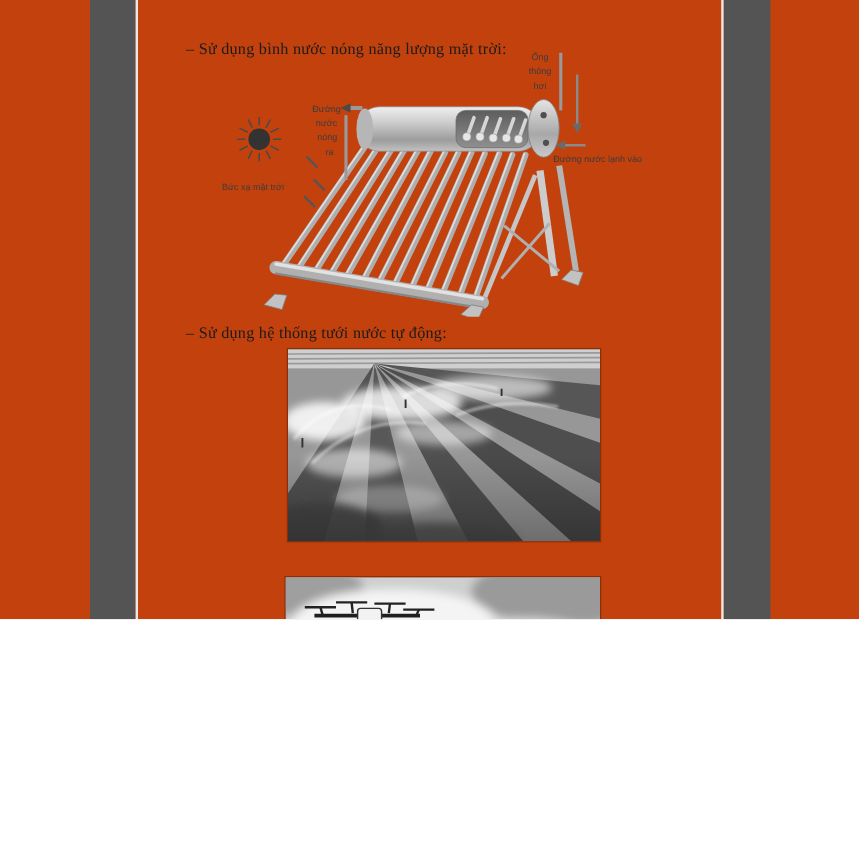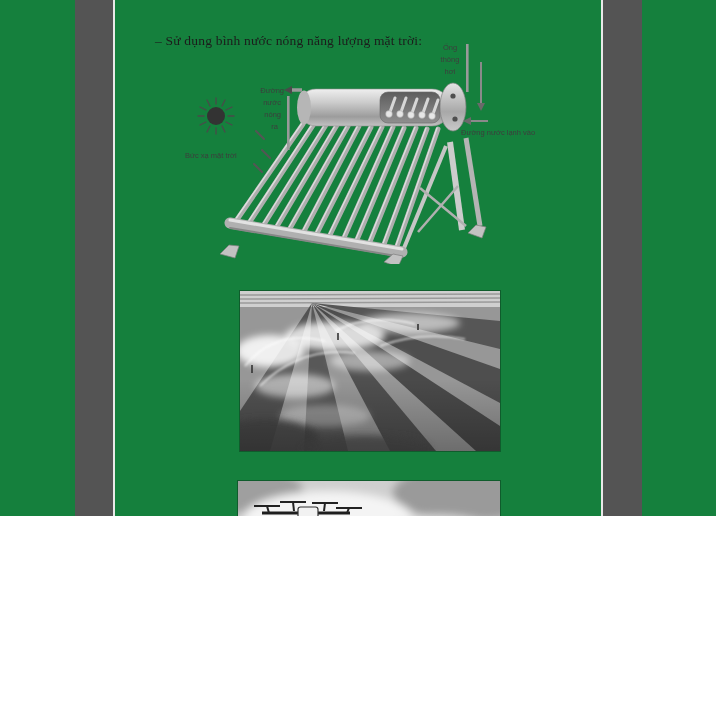--- a/index.html
+++ b/index.html
@@ -1,17 +1,17 @@
 <!DOCTYPE html>
 <html><head>
 <meta charset="utf-8">
 <style>
   html,body{margin:0;padding:0;background:#fff;}
   #stage{
-    position:relative;width:716px;height:516px;background:#15803d;
+    position:relative;width:716px;height:516px;background:#c2410c;
     overflow:hidden;font-family:"Liberation Serif",serif;
   }
   .frame-bar{position:absolute;background:#545454;}
   #left-bar{left:75px;top:0;width:38px;height:711px;}
   #right-bar{left:603px;top:0;width:39px;height:716px;}
   #bottom-bar{left:75px;top:711px;width:528px;height:5px;}
   .page-edge{position:absolute;background:#e9e9e9;}
   #edge-l{left:113px;top:0;width:2px;height:711px;}
   #edge-r{left:601px;top:0;width:2px;height:711px;}
   .heading{
@@ -34,20 +34,21 @@
 
 <div id="stage">
 
   <div class="frame-bar" id="left-bar"></div>
   <div class="frame-bar" id="right-bar"></div>
   <div class="frame-bar" id="bottom-bar"></div>
   <div class="page-edge" id="edge-l"></div>
   <div class="page-edge" id="edge-r"></div>
 
   <div class="heading" id="heading-1">– Sử dụng bình nước nóng năng lượng mặt trời:</div>
+  <div class="heading" id="heading-2">– Sử dụng hệ thống tưới nước tự động:</div>
 
   <svg id="solar-diagram" width="392" height="228" viewBox="0 0 392 228">
     <defs>
       <linearGradient id="tankGrad" x1="0" y1="0" x2="0" y2="1">
         <stop offset="0" stop-color="#efefef"></stop>
           <stop offset="0.35" stop-color="#cdcdcd"></stop>
         <stop offset="0.75" stop-color="#9c9c9c"></stop>
           <stop offset="1" stop-color="#c2c2c2"></stop>
       </linearGradient>
       <linearGradient id="capGrad" x1="0" y1="0" x2="0" y2="1">

